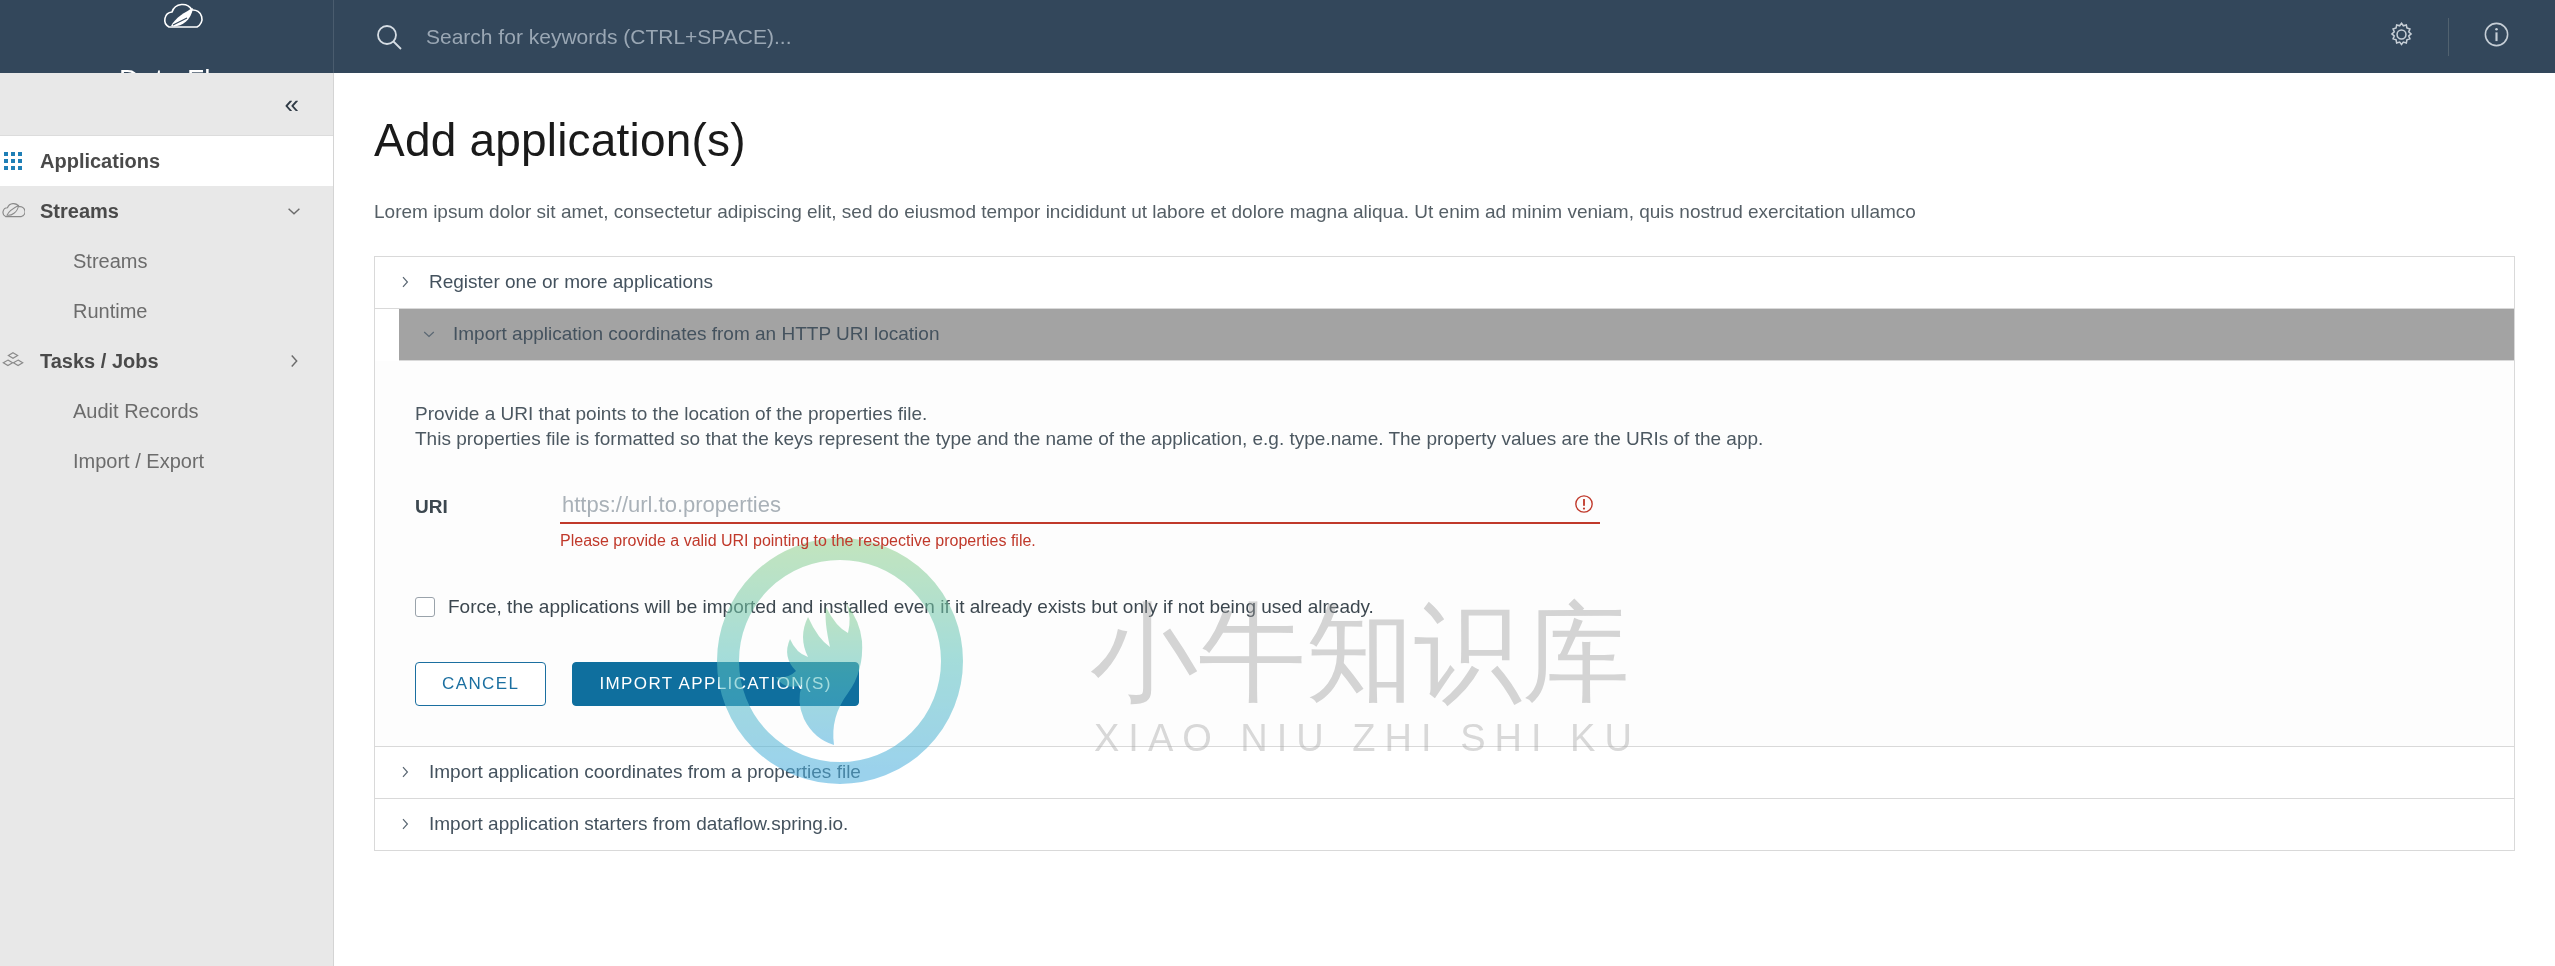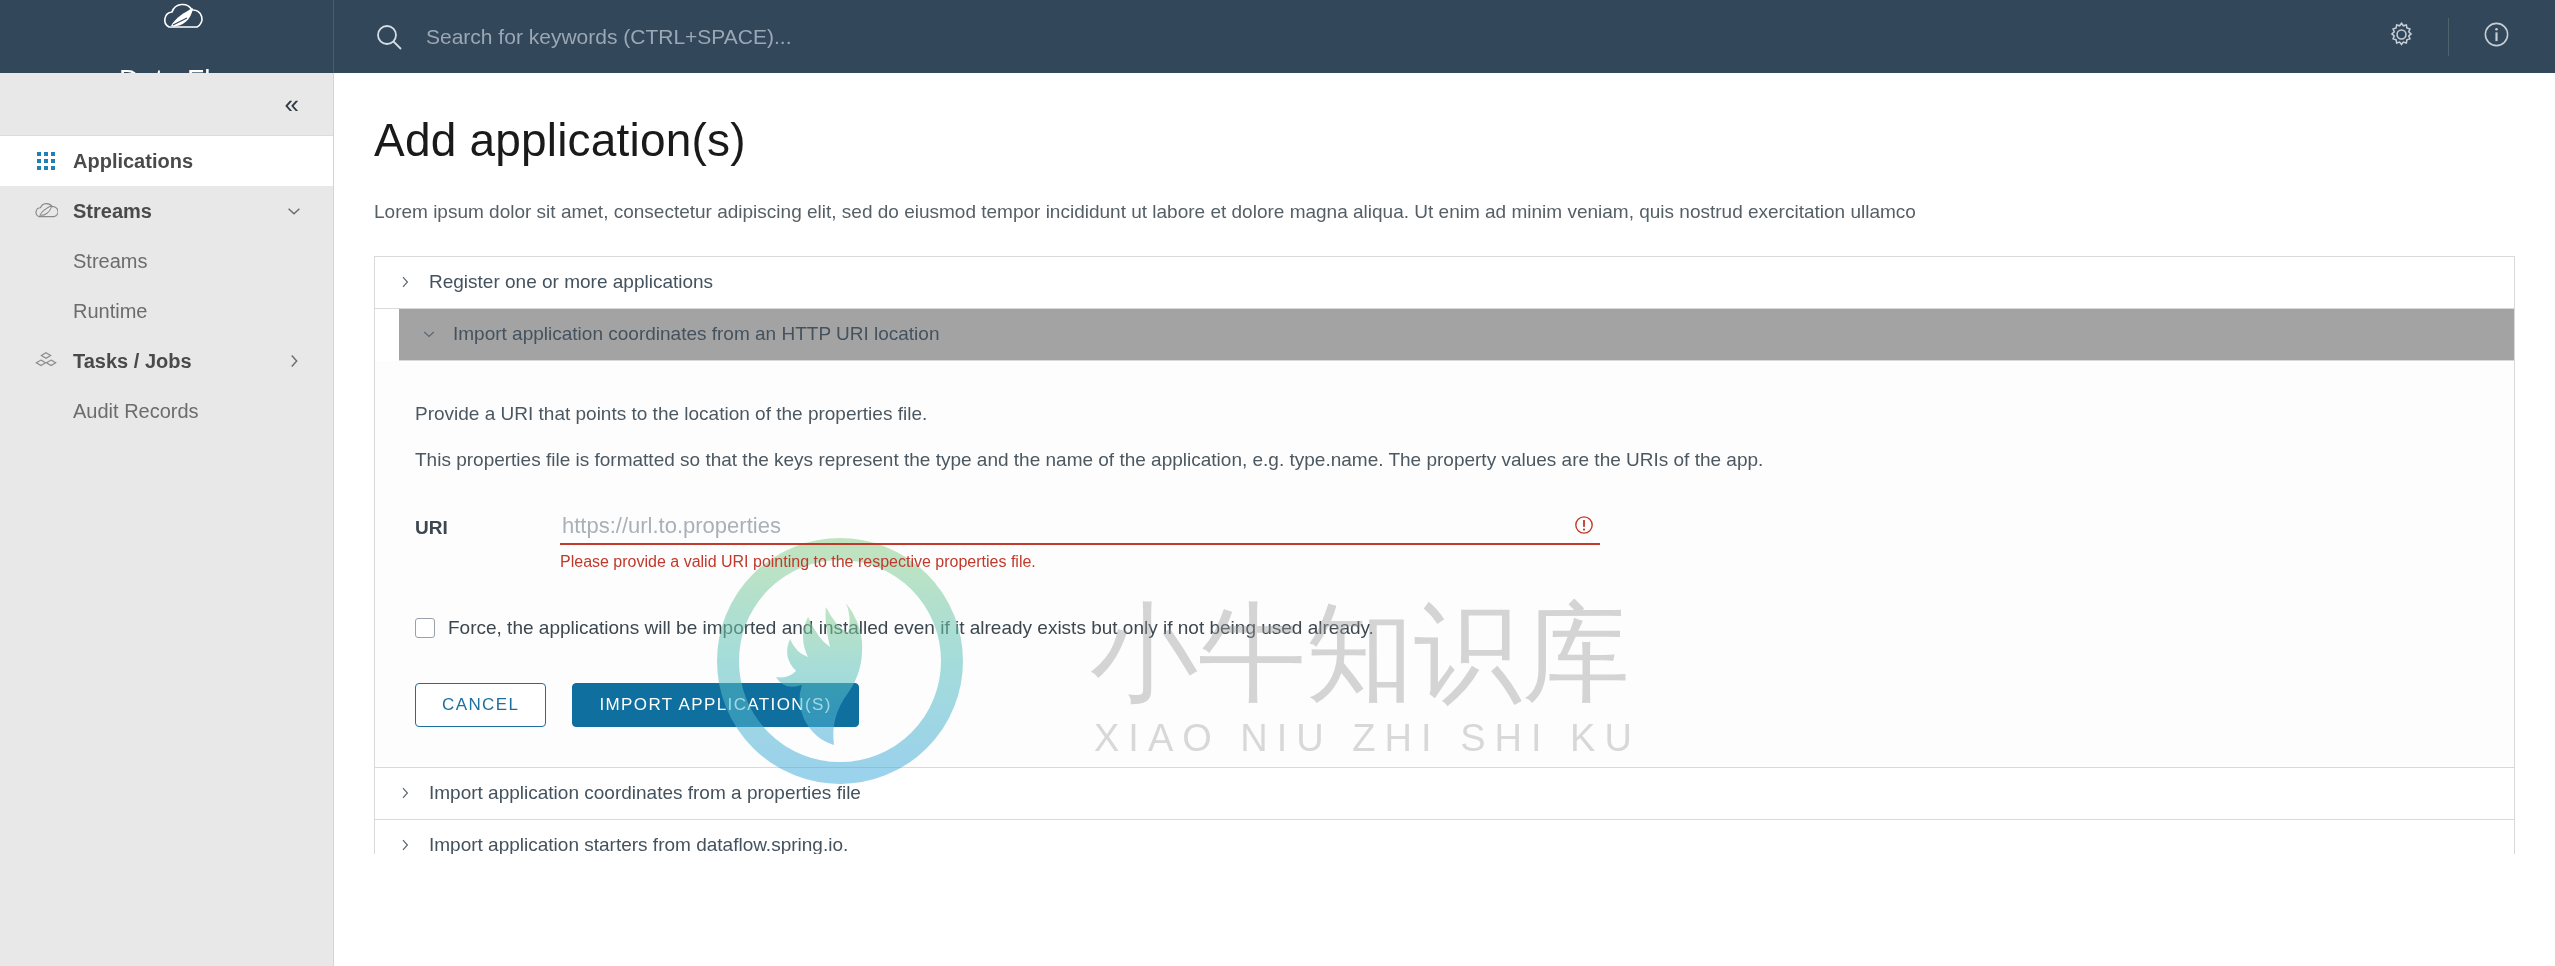--- a/index.html
+++ b/index.html
@@ -68,21 +68,21 @@
     padding-right: 36px;
     border-bottom: 1px solid #dcdcdc;
   }
   .collapse-btn {
     font-size: 26px; color: #2f3a45; cursor: pointer;
     line-height: 1; letter-spacing: -2px;
   }
   .nav-item {
     height: 50px;
     display: flex; align-items: center;
-    padding-left: 33px; padding-right: 30px;
+    padding-right: 30px;
     cursor: pointer; position: relative;
   }
   .nav-item.active { background: #ffffff; }
   .nav-icon {
     width: 26px; height: 26px; flex: none;
     margin-right: 14px;
     display: flex; align-items: center; justify-content: center;
   }
   .nav-label {
     font-size: 20px; color: #4a4a4a; font-weight: 700;
@@ -139,21 +139,21 @@
   .acc-title { font-size: 19px; color: #44525e; }
   .acc-body {
     background: #fdfdfd;
     border-bottom: 1px solid #d9d9d9;
     padding: 40px 0 40px 40px;
     position: relative;
   }
   .acc-text {
     font-size: 19px; color: #4c5861; line-height: 1.35;
   }
-  .acc-text + .acc-text { margin-top: 21px; }
+  .acc-text + .acc-text { }
 
   .form-row {
     display: flex; align-items: flex-start;
     margin-top: 40px; position: relative;
   }
   .form-label {
     width: 145px; font-size: 19px; color: #3c474f;
     font-weight: 700; padding-top: 4px;
   }
   .field-wrap { width: 1040px; position: relative; }
@@ -325,20 +325,23 @@
     <span class="nav-chevron">
       <svg viewBox="0 0 20 20" width="18" height="18">
           <path d="M7.5 4 L13 10 L7.5 16" fill="none" stroke="#6b6b6b" stroke-width="1.6"></path>
         </svg>
     </span>
   </div>
 
 
   <div class="nav-sub">
     <span class="nav-sub-label">Audit Records</span>
+  </div>
+  <div class="nav-sub">
+    <span class="nav-sub-label">Import / Export</span>
   </div>
 </div>
 
 <div class="main">
   <div class="page-title">Add application(s)</div>
   <div class="page-desc">Lorem ipsum dolor sit amet, consectetur adipiscing elit, sed do eiusmod tempor incididunt ut labore et dolore magna aliqua. Ut enim ad minim veniam, quis nostrud exercitation ullamco</div>
 
   <div class="accordion">
 
     <div class="acc-header">

